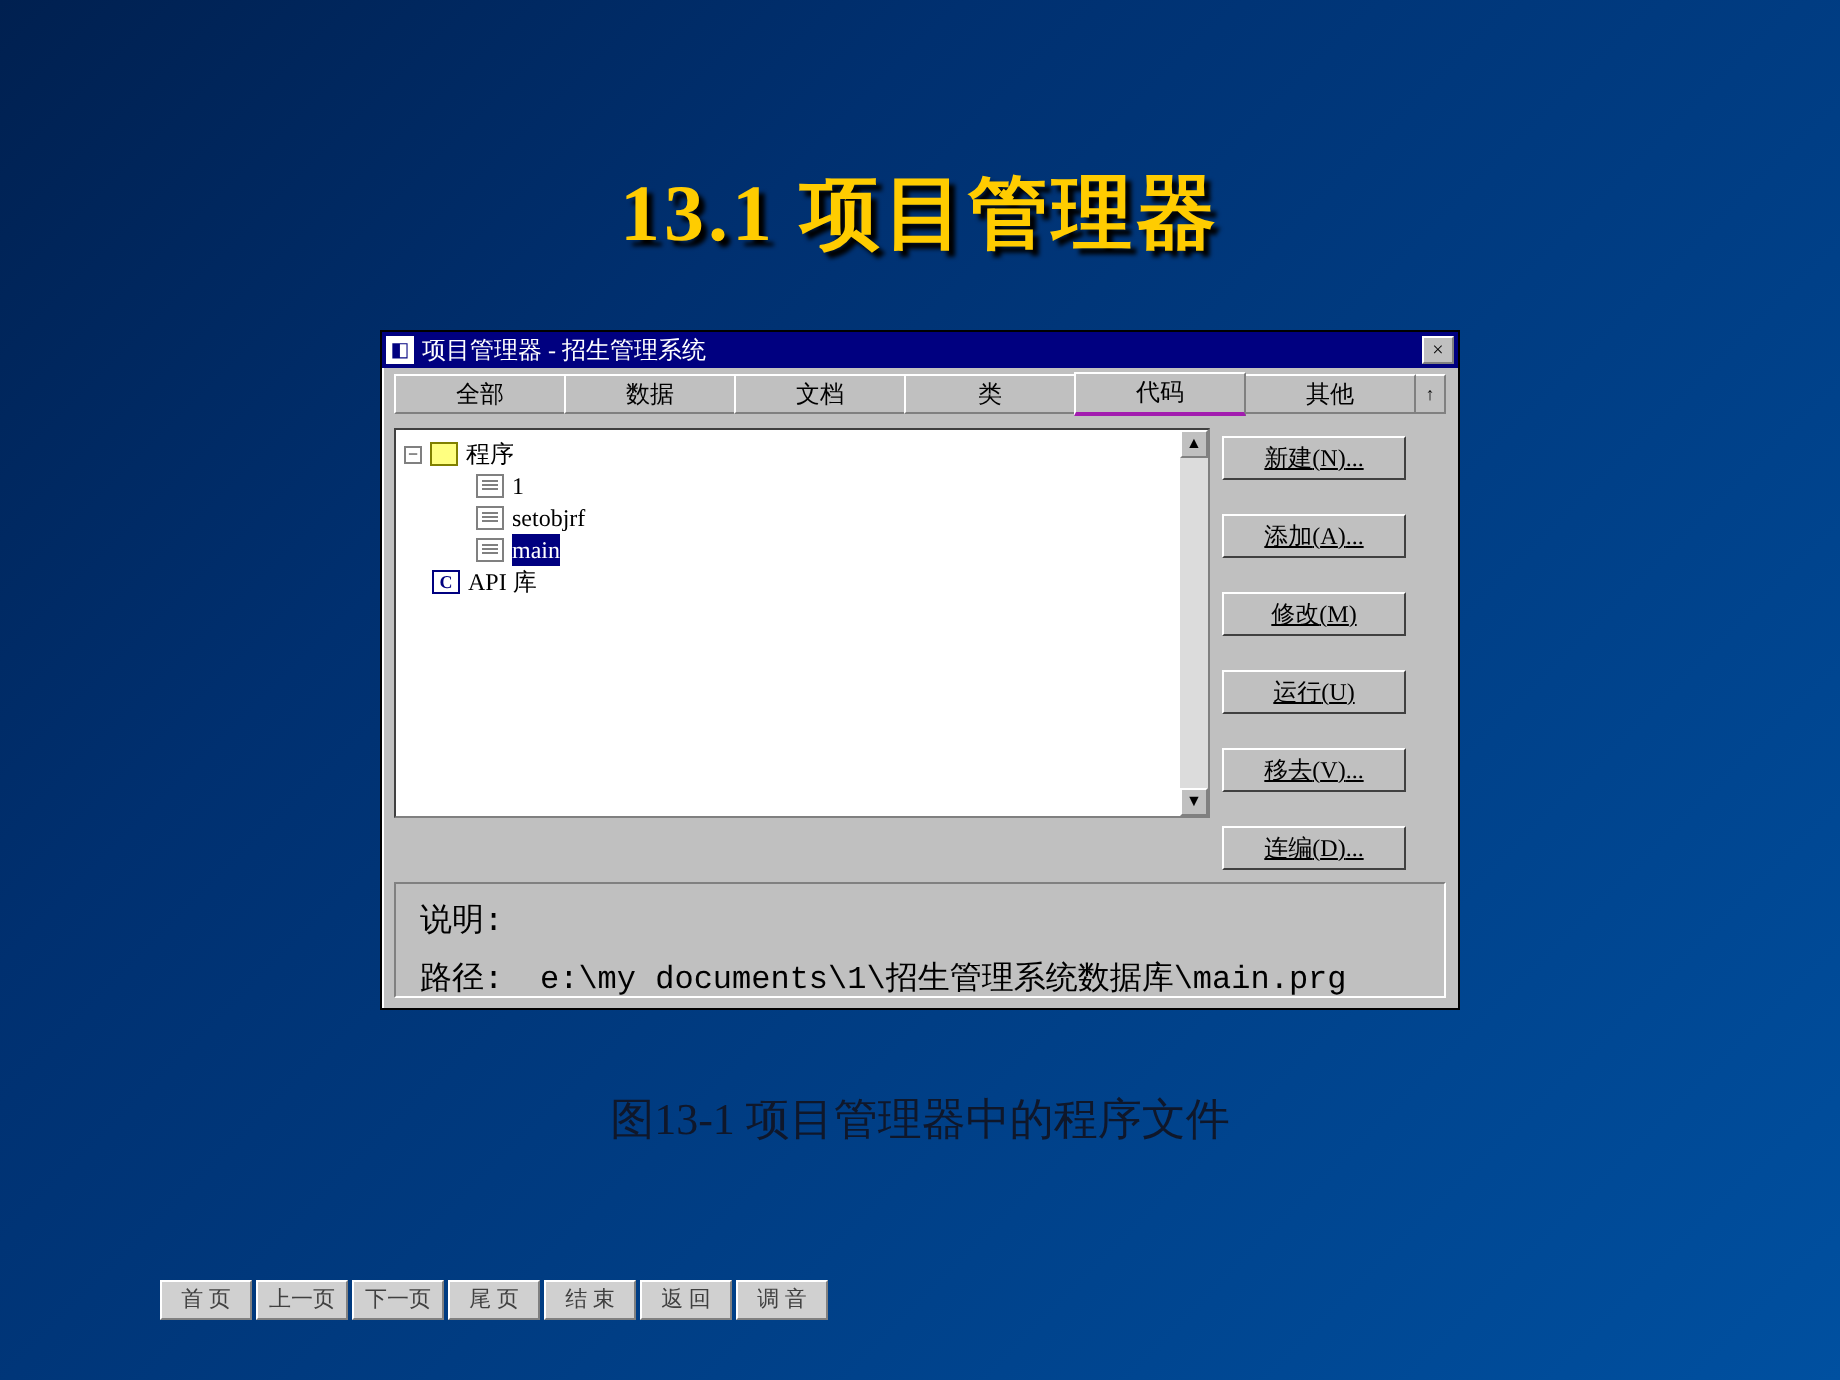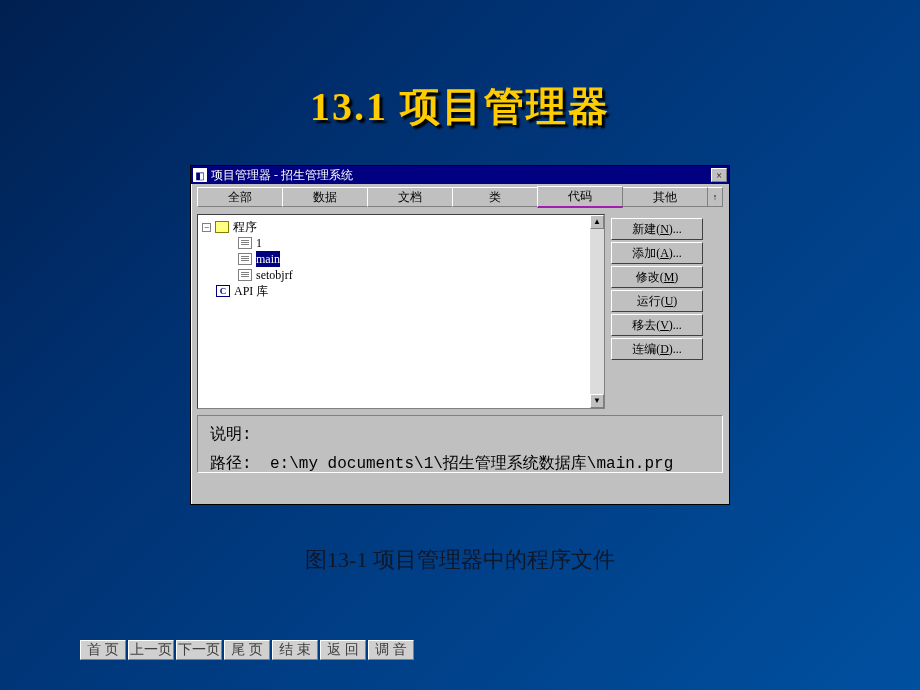--- a/index.html
+++ b/index.html
@@ -155,21 +155,21 @@
       background: #dcdcdc;
     }
     .sb-btn {
       position:absolute; left:0; width:14px; height:14px;
       background:#c0c0c0; border:1px solid #fff;
       border-right-color:#808080; border-bottom-color:#808080;
       font-size:8px; text-align:center; line-height:12px;
     }
     .sb-up { top:0; }
     .sb-down { bottom:0; }
-    .buttons { display: flex; flex-direction: column; gap: 2px; padding-top: 4px; }
+    .buttons { display: flex; flex-direction: column; gap: 17px; padding-top: 4px; text-decoration: underline; }
     .btn {
       width: 92px;
       height: 22px;
       background: #c0c0c0;
       border: 1px solid #fff;
       border-right-color: #404040;
       border-bottom-color: #404040;
       font-size: 12px;
       text-align: center;
       line-height: 20px;
@@ -202,21 +202,21 @@
       display: flex;
       gap: 2px;
     }
     .nav-btn {
       width: 46px;
       height: 20px;
       background: #d0d0d0;
       border: 1px solid #808080;
       border-top-color: #fff;
       border-left-color: #fff;
-      font-size: 14px;
+      font-size: 11px;
       text-align: center;
       line-height: 18px;
       color: #404040;
     }
   </style>
 </head>
 <body>
 
 <div class="slide-title">13.1  项目管理器</div>
 
@@ -243,25 +243,25 @@
         <span class="expander">−</span>
         <span class="tree-icon folder-icon"></span>
         <span>程序</span>
       </div>
       <div class="tree-row" style="padding-left:36px">
         <span class="tree-icon file-icon"></span>
         <span>1</span>
       </div>
       <div class="tree-row" style="padding-left:36px">
         <span class="tree-icon file-icon"></span>
-        <span class="sel">main</span>
+        <span>setobjrf</span>
       </div>
       <div class="tree-row" style="padding-left:36px">
         <span class="tree-icon file-icon"></span>
-        <span>setobjrf</span>
+        <span class="sel">main</span>
       </div>
       <div class="tree-row" style="padding-left:14px">
         <span class="tree-icon c-icon">C</span>
         <span>API 库</span>
       </div>
       <div class="scrollbar-v">
         <div class="sb-btn sb-up">▲</div>
         <div class="sb-btn sb-down">▼</div>
       </div>
     </div>

